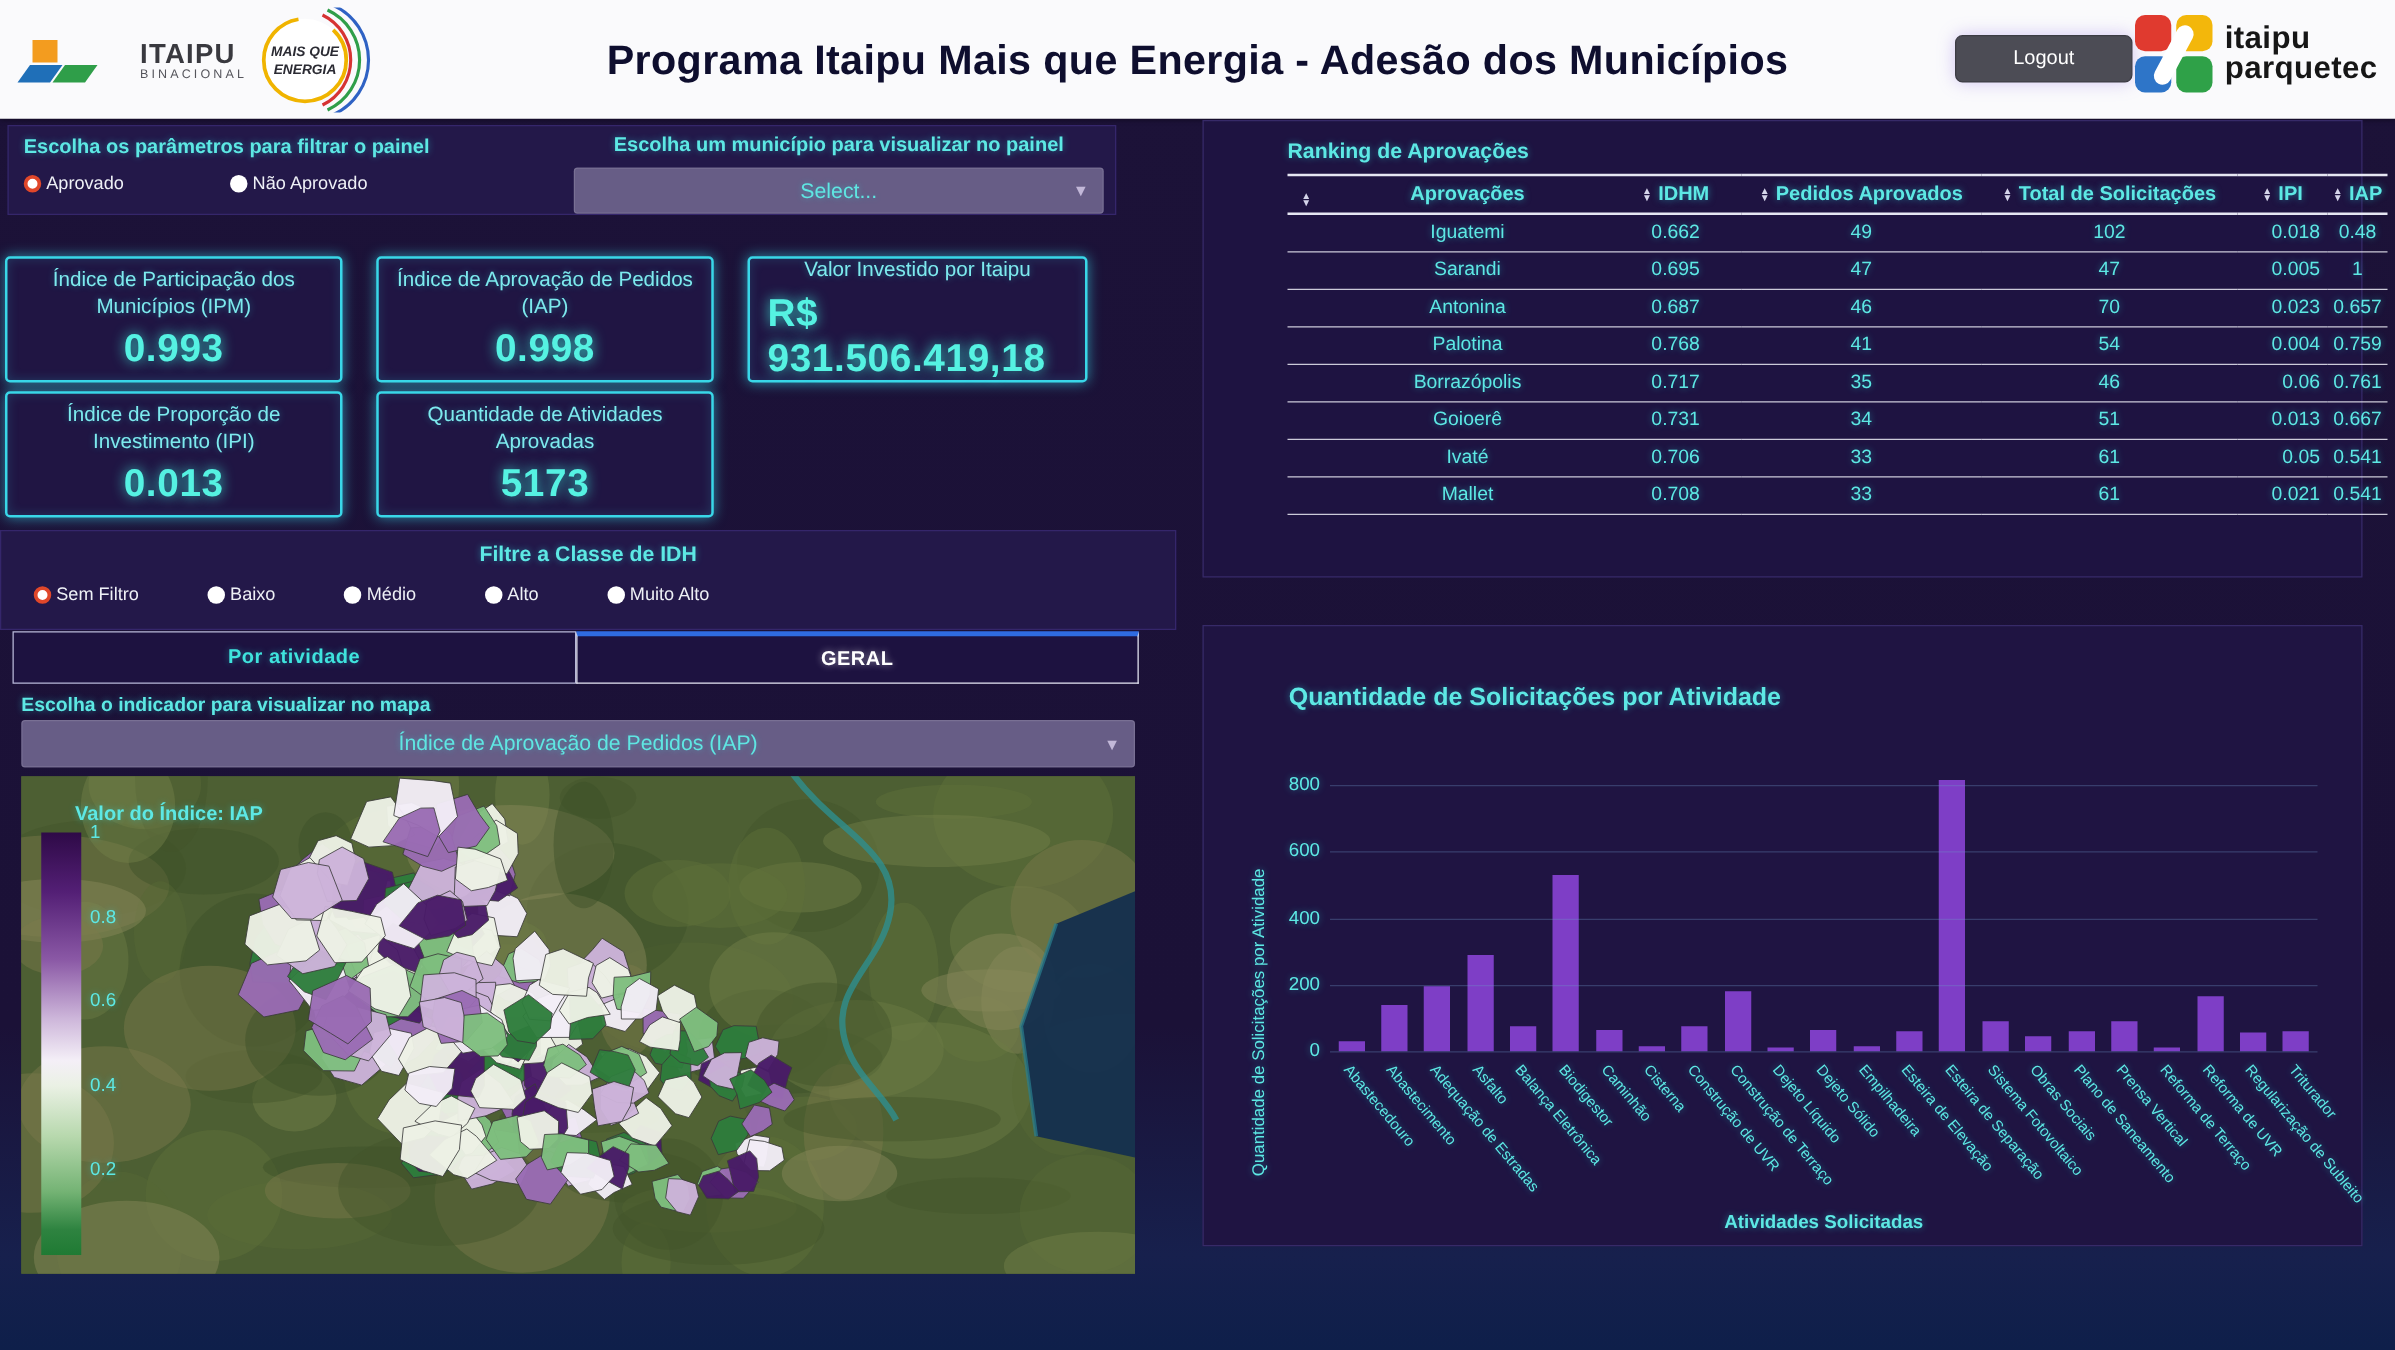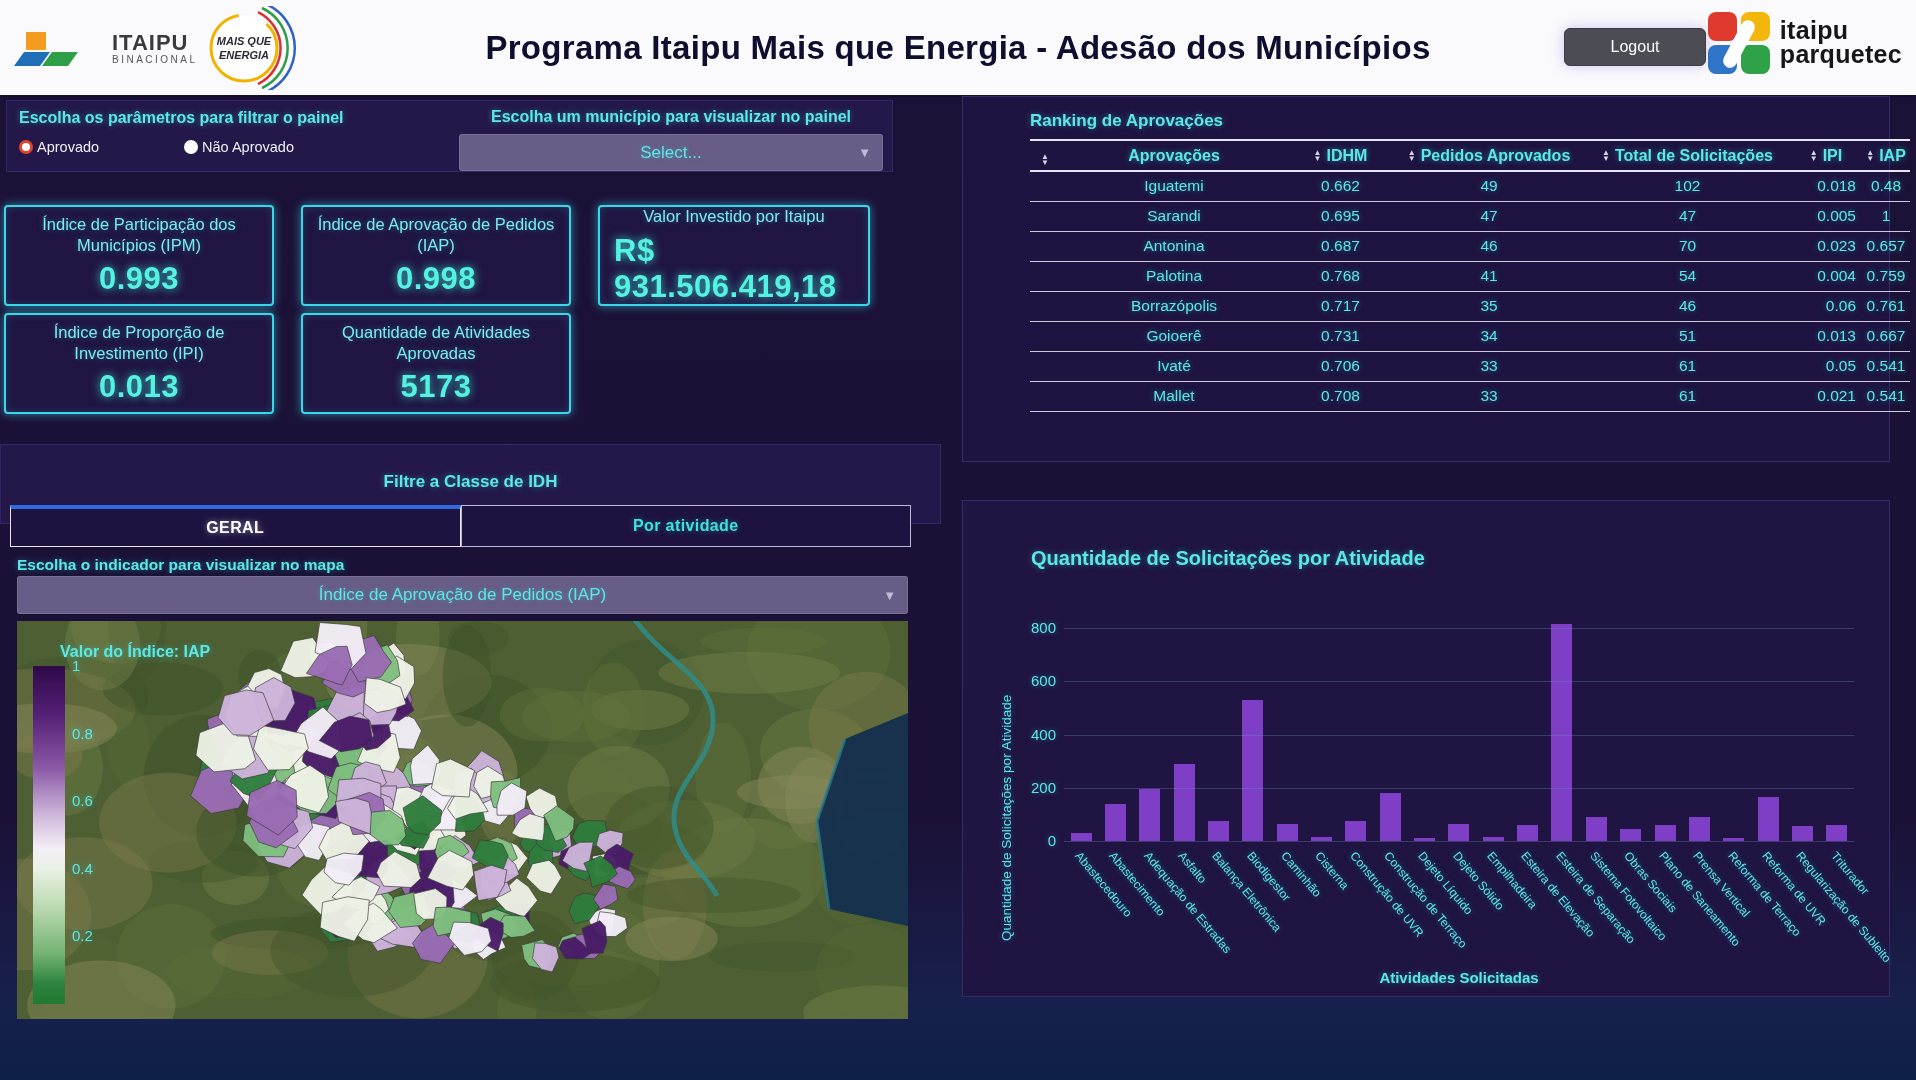--- a/index.html
+++ b/index.html
@@ -47,21 +47,21 @@
   #kpi-grid { position:absolute; left:4px; top:178px; display:grid;
     grid-template-columns:270px 270px 272px; column-gap:27px; row-gap:7px;margin-top:27px; }
   .kpi-card { height:101px; background:#201543; border:2px solid #39d7e8; border-radius:4px;
     box-shadow:0 0 10px rgba(57,215,232,.6), inset 0 0 9px rgba(57,215,232,.18);
     display:flex; flex-direction:column; align-items:center; justify-content:center; padding:6px 14px; }
   .kpi-label { font-size:16.5px; color:#7deaee; text-align:center; line-height:1.3; text-shadow:0 0 6px rgba(45,226,230,.4); }
   .kpi-value { font-size:31px; font-weight:bold; color:#55f2e2; margin-top:5px;
     text-shadow:0 0 10px rgba(60,240,220,.85); letter-spacing:.5px; }
 
   
-  #idh-panel { left:0; top:444px; width:941px; height:80px; padding-top:27px; }
+  #idh-panel { left:0; top:424px; width:941px; height:80px; padding-top:9px; }
   #idh-title { text-align:center; font-size:17px; font-weight:bold; }
   #idh-panel .radios { margin:14px 0 0 26px; gap:55px; }
 
   
   #tabs { position:absolute; left:10px; top:505px; width:901px; height:42px; display:flex; }
   .tab { flex:1; display:flex; align-items:center; justify-content:center; font-size:16px; font-weight:bold;
     background:#1d1240; border:1px solid #b9b9d8; color:#3fe3dd; letter-spacing:.4px; cursor:pointer;
     text-shadow:0 0 6px rgba(45,226,230,.4); }
   .tab.active { color:#fff; border:1px solid #e8e8f4; border-top:4px solid #2f6be0; text-shadow:0 0 6px rgba(255,255,255,.5); }
 
@@ -220,25 +220,25 @@
         </div>
         <div class="radio">
           <span class="dot"></span>
           <span>Muito Alto</span>
         </div>
       </div>
   </div>
 
   <div id="tabs">
 
-  <div class="tab active">
+  <div class="tab">
+        <span>Por atividade</span>
+      </div>
+      <div class="tab active">
         <span>GERAL</span>
-      </div>
-      <div class="tab">
-        <span>Por atividade</span>
       </div>
     </div>
 
   <div id="indicator-label" class="cyan">Escolha o indicador para visualizar no mapa</div>
   <div id="indicator-select" class="select">
     <span class="sel-text">Índice de Aprovação de Pedidos (IAP)</span>
     <span class="caret">▼</span>
   </div>
 
   <div id="map">

